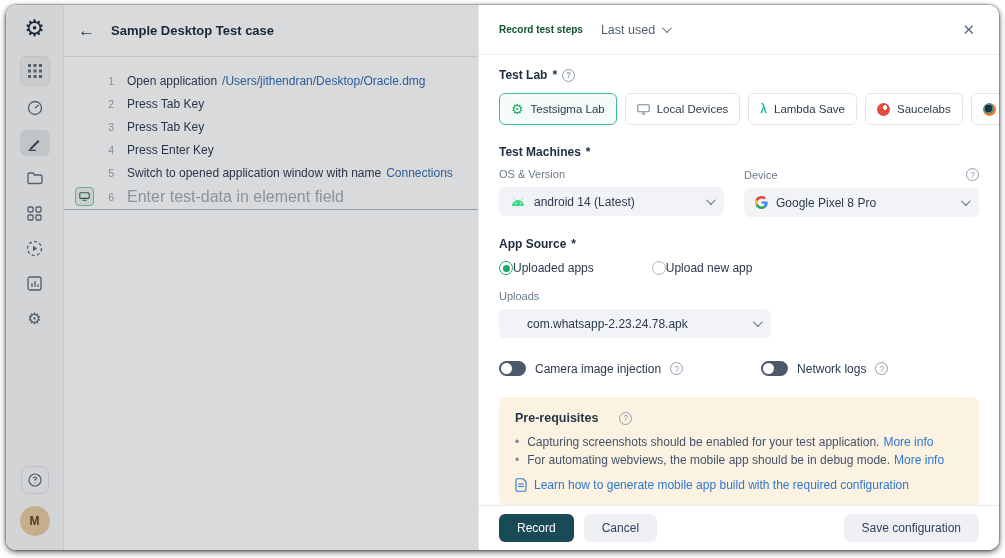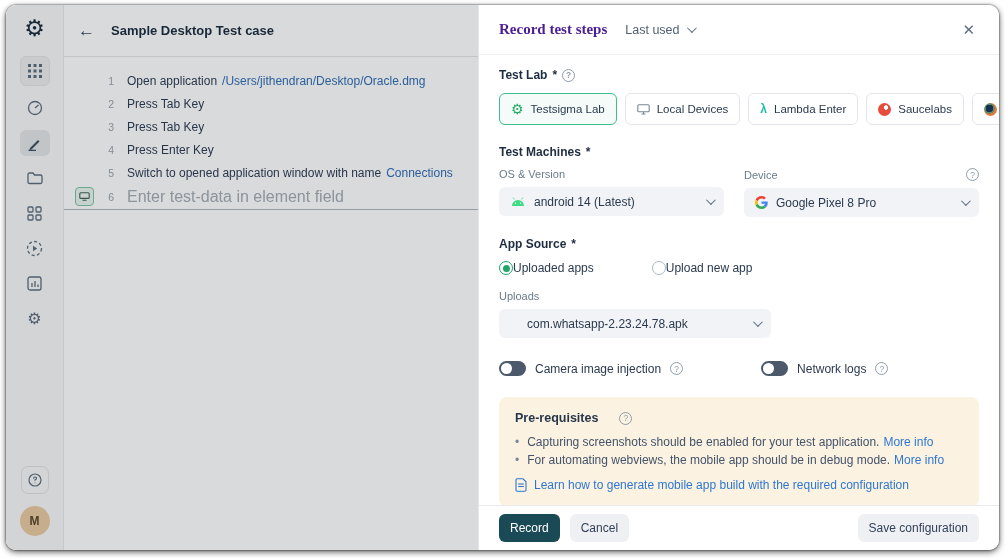--- a/index.html
+++ b/index.html
@@ -44,21 +44,21 @@
   .step-text { font-size:12px; color:#2a3a52; white-space:nowrap; }
   .step-link { font-size:12px; color:#2e6bb4; margin-left:5px; text-decoration:none; white-space:nowrap; }
   .step-row.active-row { border-bottom:1px solid #aeb6bd; height:26px; }
   .element-chip { width:19px; height:19px; border:1px solid #7dc4a4; background:#eaf6f0;
     border-radius:4px; display:flex; align-items:center; justify-content:center; color:#3e5c51; }
   .placeholder { font-size:16px; color:#a3abb4; }
 
   
   .drawer { width:521px; background:#fff; display:flex; flex-direction:column; border-left:1px solid #e4e6e9; }
   .drawer-header { height:50px; display:flex; align-items:center; padding:0 20px; border-bottom:1px solid #eceef1; }
-  .drawer-title { font-size:15px; font-weight:bold; color:#4c1d95;font-family:Liberation Serif, serif; }
+  .drawer-title { font-size:10px; font-weight:bold; color:#14532d; }
   .last-used { display:flex; align-items:center; gap:7px; margin-left:18px; font-size:12.5px; color:#4f5f72; cursor:pointer; }
   .chev { width:7px; height:7px; border-right:1.5px solid #5b6b7c; border-bottom:1.5px solid #5b6b7c;
     transform:rotate(45deg) translateY(-2px); }
   .spacer { flex:1; }
   .close-x { font-size:15px; color:#5f6f82; cursor:pointer; padding:2px 4px; }
 
   .drawer-body { flex:1; padding:13px 20px 0 20px; overflow:hidden; }
   .field-label { font-size:12px; font-weight:bold; color:#1d2c40; display:flex; align-items:center; gap:5px; }
   .req { font-weight:bold; color:#1d2c40; }
   .qmark { width:13px; height:13px; border:1px solid #909dab; border-radius:50%;
@@ -106,21 +106,21 @@
   .prereq-title-row { display:flex; align-items:center; gap:21px; }
   .prereq-title { font-size:12.5px; font-weight:bold; color:#27374b; }
   .prereq-list { margin-top:10px; display:flex; flex-direction:column; gap:4px; }
   .prereq-item { font-size:12px; color:#43536a; display:flex; gap:8px; align-items:baseline; }
   .bullet { color:#7a8798; font-size:12px; }
   .more-info { color:#2e77d0; text-decoration:none; margin-left:4px; }
   .doc-row { display:flex; align-items:center; gap:7px; margin-top:11px; }
   .doc-link { font-size:12px; color:#2e77d0; text-decoration:none; }
 
   .drawer-footer { height:45px; border-top:1px solid #e8eaed; display:flex; align-items:center; gap:10px; padding:0 20px; }
-  .btn { border:none; border-radius:6px; font-size:12px; padding:7px 11px; cursor:pointer; font-family:inherit; }
+  .btn { border:none; border-radius:6px; font-size:12px; padding:7px 18px; cursor:pointer; font-family:inherit; }
   .btn-record { background:#1b4a57; color:#fff; }
   .btn-light { background:#eef0f3; color:#32425a; }
 
   svg { display:block; }
 </style>
 </head>
 <body>
 
 <div class="stage">
   <div class="window">
@@ -274,21 +274,21 @@
           <button class="lab-btn">
             <svg width="13" height="11" viewBox="0 0 13 11" fill="none" stroke="#7a8798" stroke-width="1.1">
                 <rect x="0.8" y="0.8" width="11.4" height="7" rx="1"></rect>
                 <line x1="4.5" y1="10" x2="8.5" y2="10"></line>
                 <line x1="6.5" y1="7.8" x2="6.5" y2="10"></line>
               </svg>
             <span>Local Devices</span>
           </button>
           <button class="lab-btn">
             <span class="lambda-glyph">λ</span>
-            <span>Lambda Enter</span>
+            <span>Lambda Save</span>
           </button>
           <button class="lab-btn">
             <span class="sauce-dot"></span>
             <span>Saucelabs</span>
           </button>
           <button class="lab-btn">
             <span class="bstack-dot"></span>
             <span>Browserstack</span>
           </button>
         </div>

